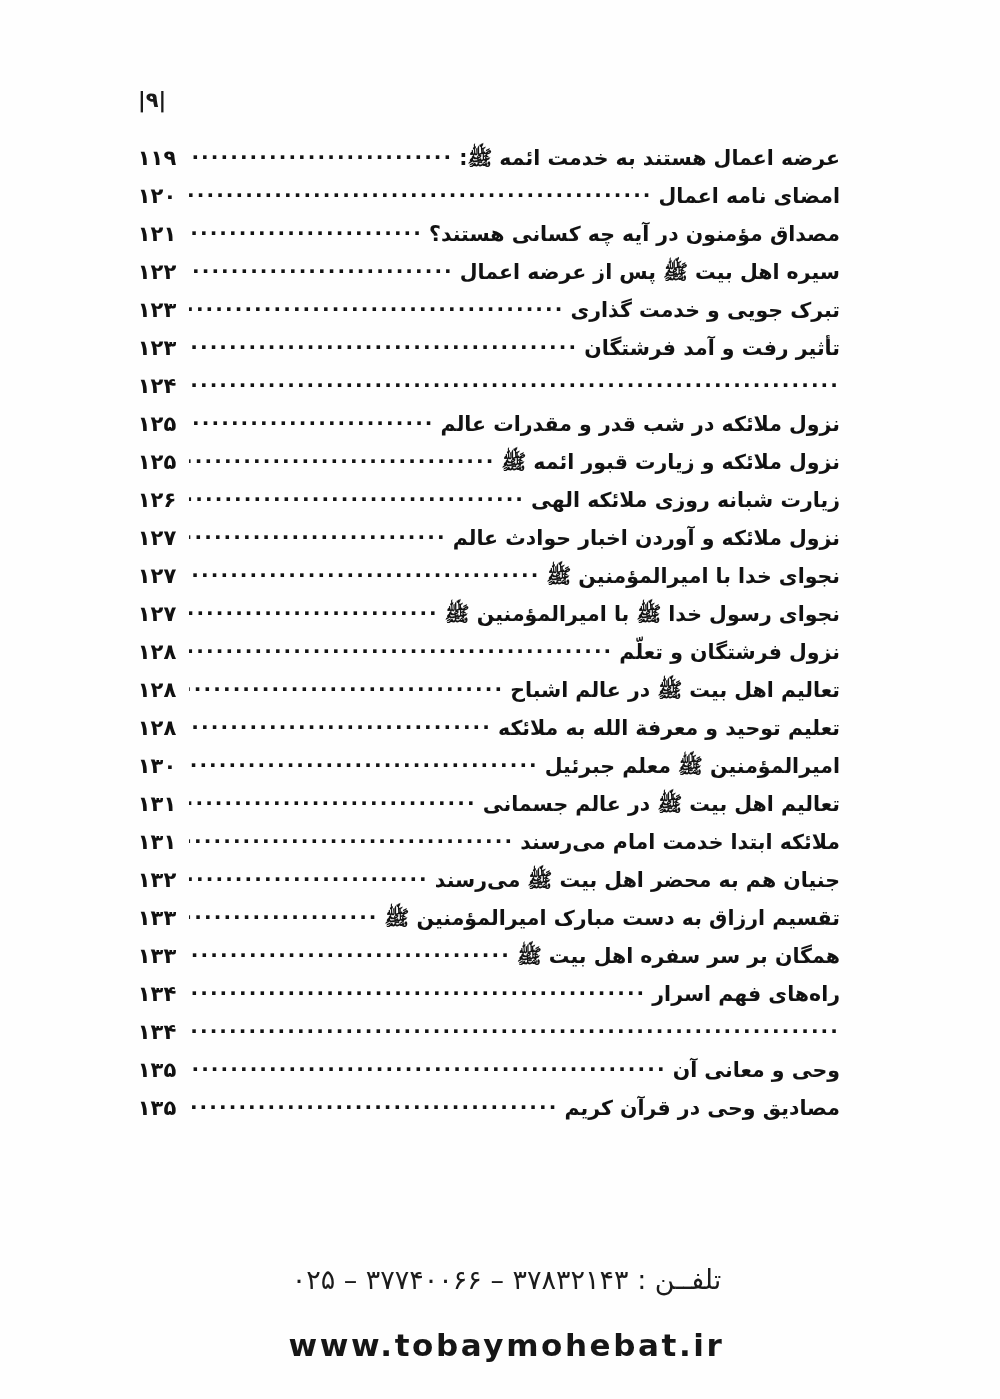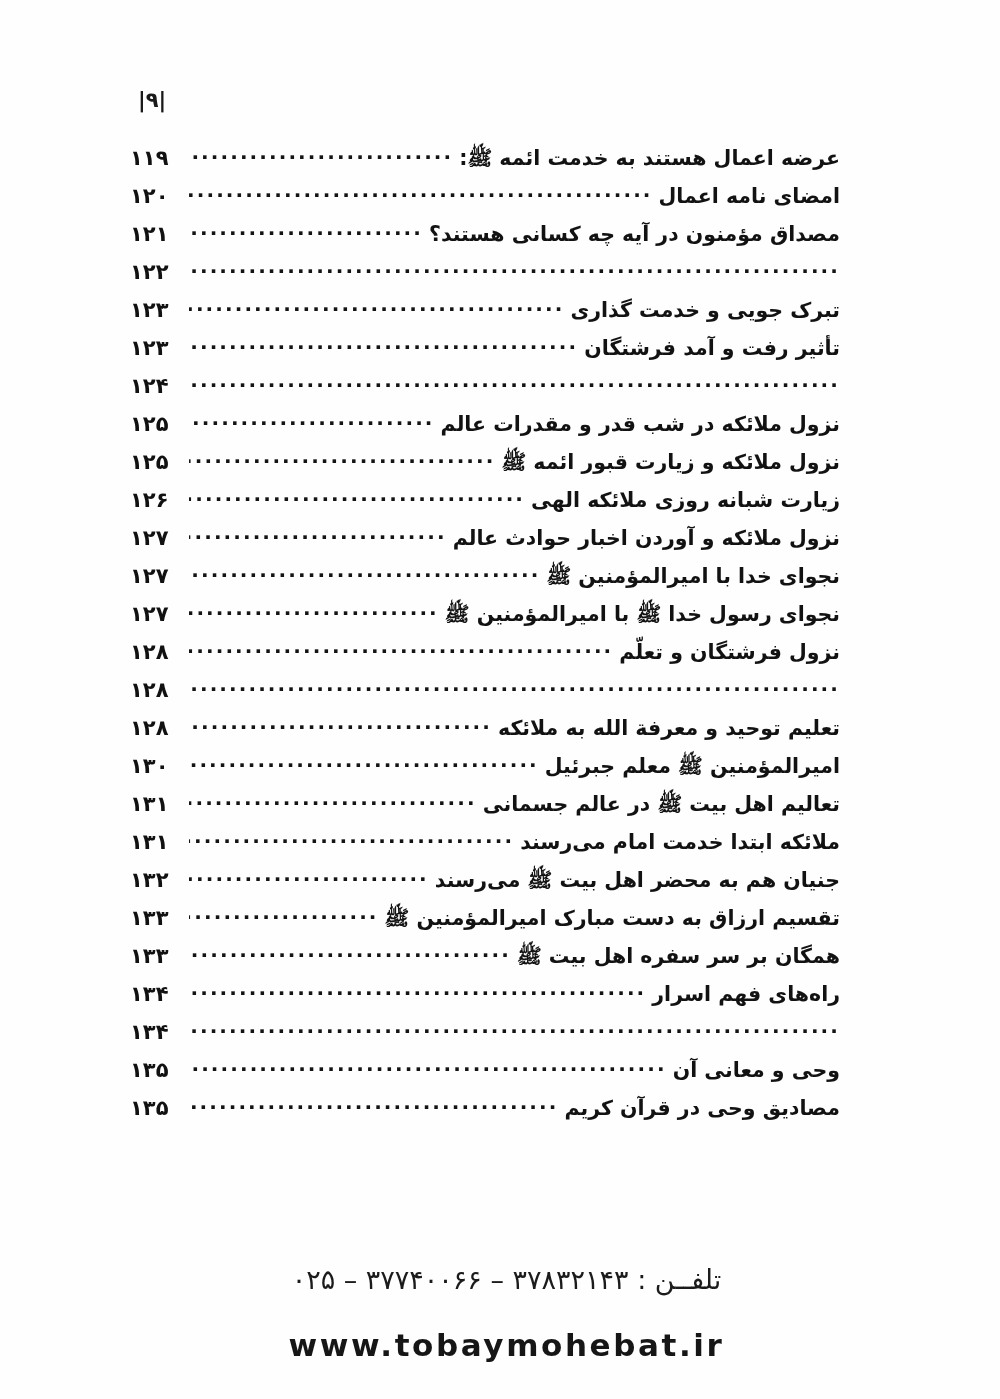--- a/index.html
+++ b/index.html
@@ -84,21 +84,21 @@
     font-weight: 700;
   }
 
   .entry-page {
     flex: 0 0 auto;
     font-size: 21px;
     font-weight: 700;
     color: #111111;
     white-space: nowrap;
     padding-right: 5px;
-    text-align: left;
+    text-align: center;
     min-width: 54px;
   }
 
   
   .footer {
     position: absolute;
     left: 13px;
     right: 0;
     bottom: 36px;
     text-align: center;
@@ -140,20 +140,21 @@
         <span class="entry-title">امضای نامه اعمال</span>
         <span class="leader"></span>
         <span class="entry-page">۱۲۰</span>
       </div>
       <div class="toc-entry">
         <span class="entry-title">مصداق مؤمنون در آیه چه کسانی هستند؟</span>
         <span class="leader"></span>
         <span class="entry-page">۱۲۱</span>
       </div>
       <div class="toc-entry">
+        <span class="entry-title">سیره اهل بیت ﷺ پس از عرضه اعمال</span>
         <span class="leader"></span>
         <span class="entry-page">۱۲۲</span>
       </div>
       <div class="toc-entry">
         <span class="entry-title">تبرک جویی و خدمت گذاری</span>
         <span class="leader"></span>
         <span class="entry-page">۱۲۳</span>
       </div>
       <div class="toc-entry">
         <span class="entry-title">تأثیر رفت و آمد فرشتگان</span>
@@ -193,20 +194,21 @@
         <span class="entry-title">نجوای رسول خدا ﷺ با امیرالمؤمنین ﷺ</span>
         <span class="leader"></span>
         <span class="entry-page">۱۲۷</span>
       </div>
       <div class="toc-entry">
         <span class="entry-title">نزول فرشتگان و تعلّم</span>
         <span class="leader"></span>
         <span class="entry-page">۱۲۸</span>
       </div>
       <div class="toc-entry">
+        <span class="entry-title">تعالیم اهل بیت ﷺ در عالم اشباح</span>
         <span class="leader"></span>
         <span class="entry-page">۱۲۸</span>
       </div>
       <div class="toc-entry">
         <span class="entry-title">تعلیم توحید و معرفة الله به ملائکه</span>
         <span class="leader"></span>
         <span class="entry-page">۱۲۸</span>
       </div>
       <div class="toc-entry">
         <span class="entry-title">امیرالمؤمنین ﷺ معلم جبرئیل</span>

